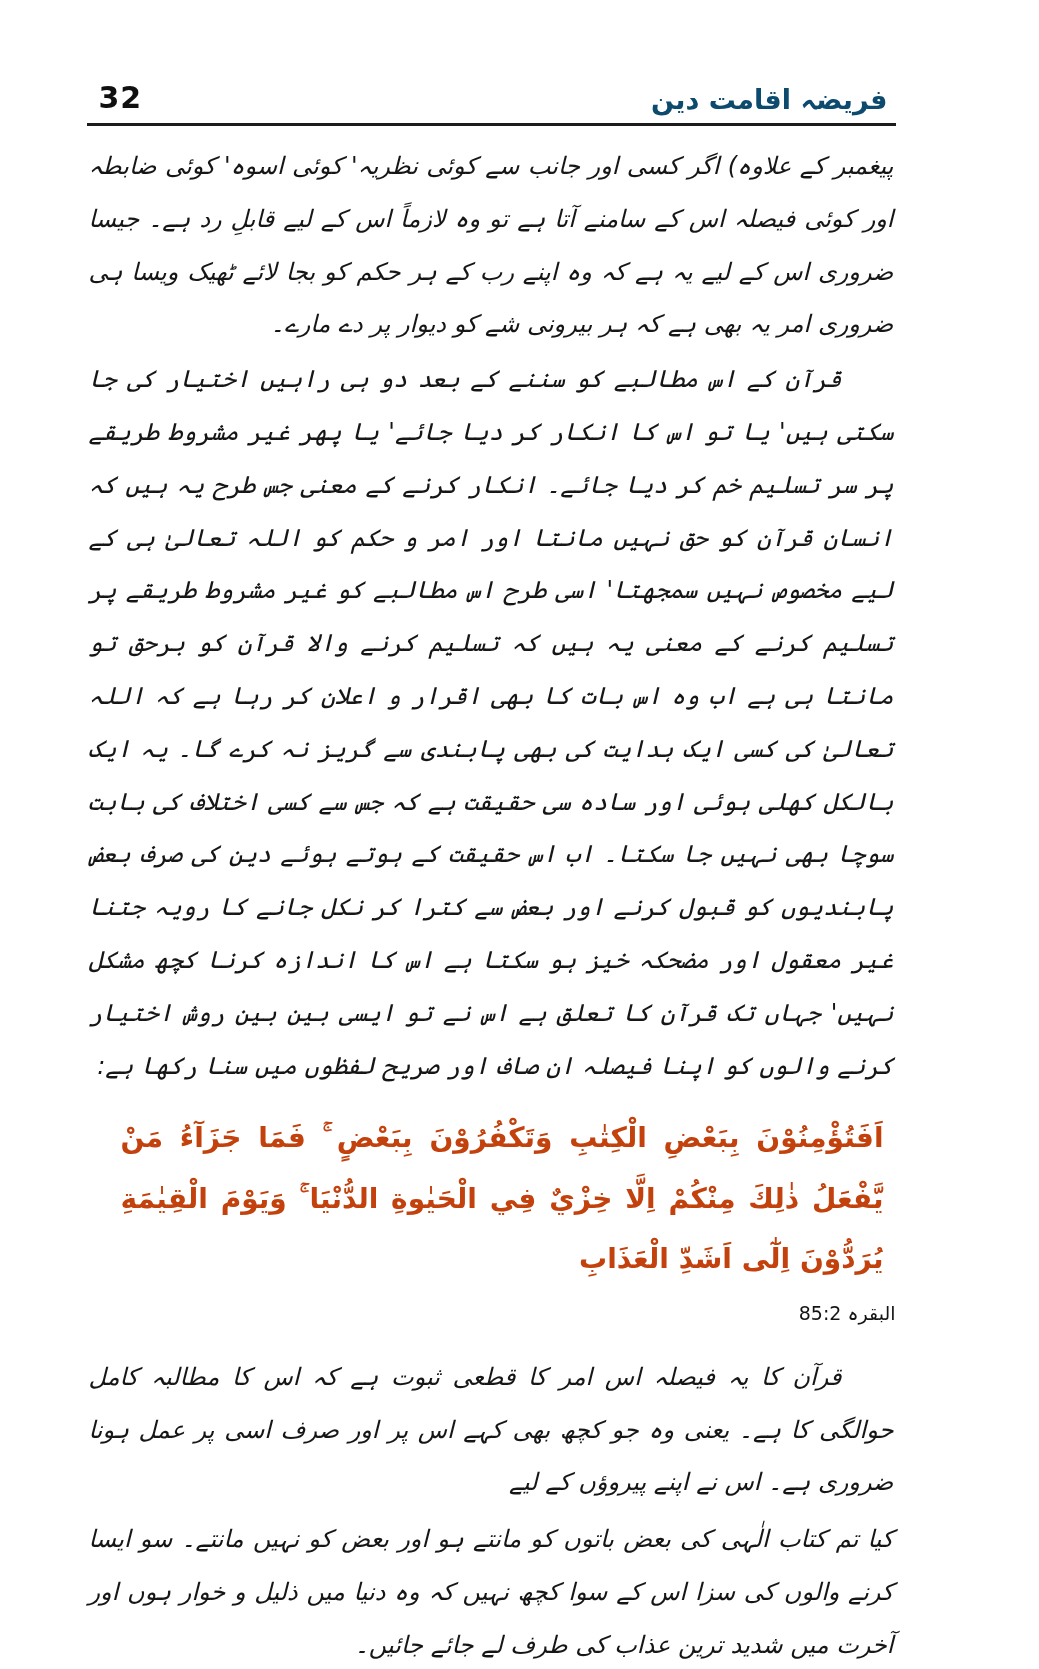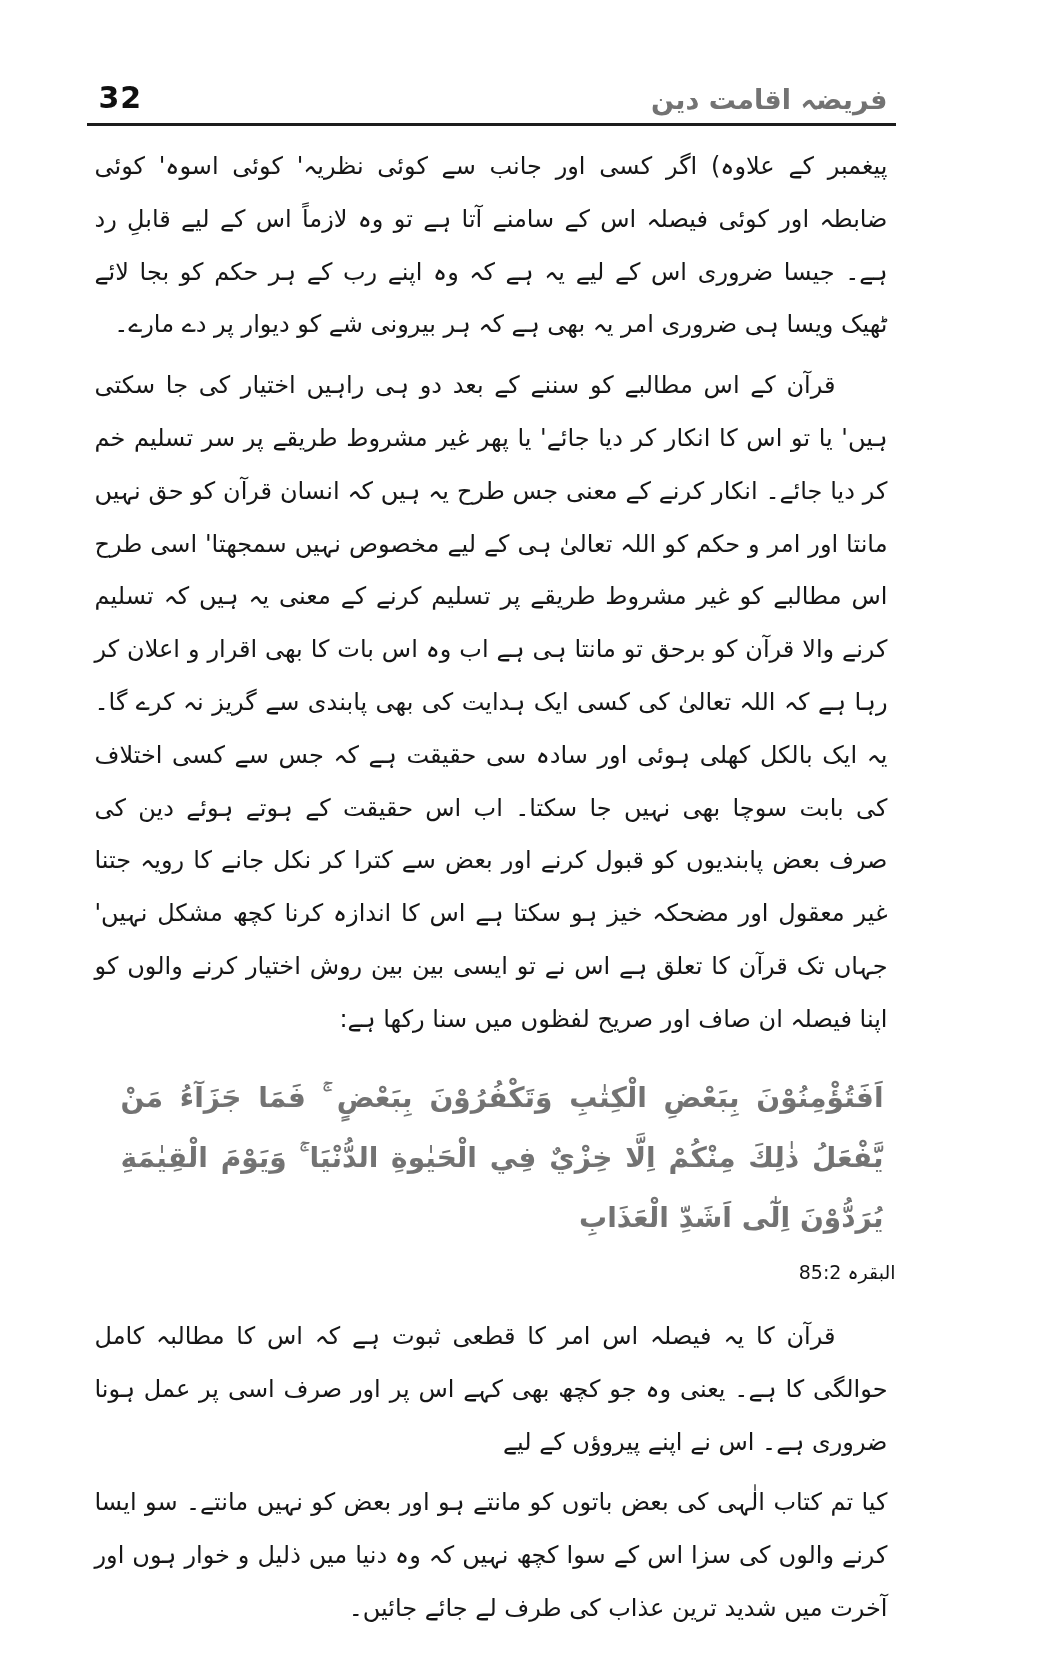--- a/index.html
+++ b/index.html
@@ -30,46 +30,47 @@
   .page-number {
     font-size: 30px;
     font-weight: bold;
     letter-spacing: 1px;
     color: #101010;
   }
   .header-title {
     direction: rtl;
     font-size: 27px;
     font-weight: bold;
-    color: #737373;
+    color: #0c4a6e;
   }
   .header-rule {
     height: 3px;
     background: #1c1c1c;
     margin-top: 8px;
     margin-bottom: 14px;
   }
   .page-body {
     font-size: 24px;
     line-height: 2.2;
     text-align: justify;
   }
   .para {
-    margin: 8px;
+    margin: 2px;
+    font-style: italic;
   }
   .para.indent {
     text-indent: 52px;            
   }
   .verse {
     font-weight: bold;
     font-size: 28px;
     line-height: 2.15;
     text-align: justify;
     padding: 14px 12px 0 34px;
-    color: #737373;
+    color: #c2410c;
   }
   .citation {
     direction: rtl;
     text-align: right;             
     padding-left: 42px;
     font-size: 19px;
     margin: 4px 0 16px 0;
     color: #141414;
   }
   .translation {

